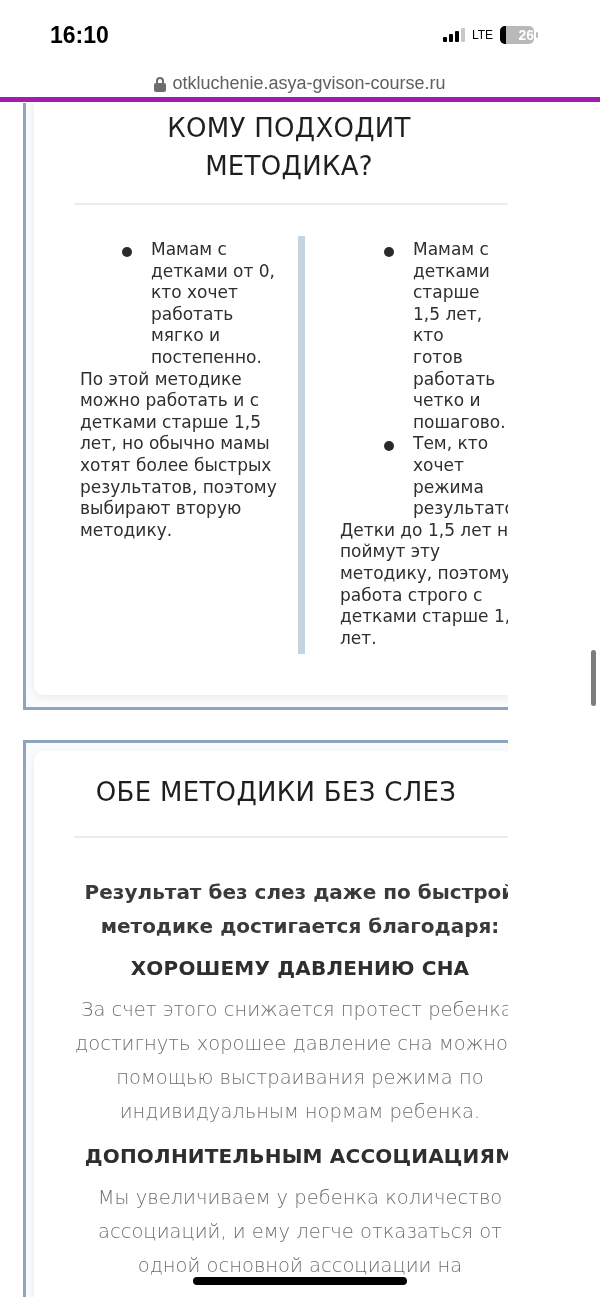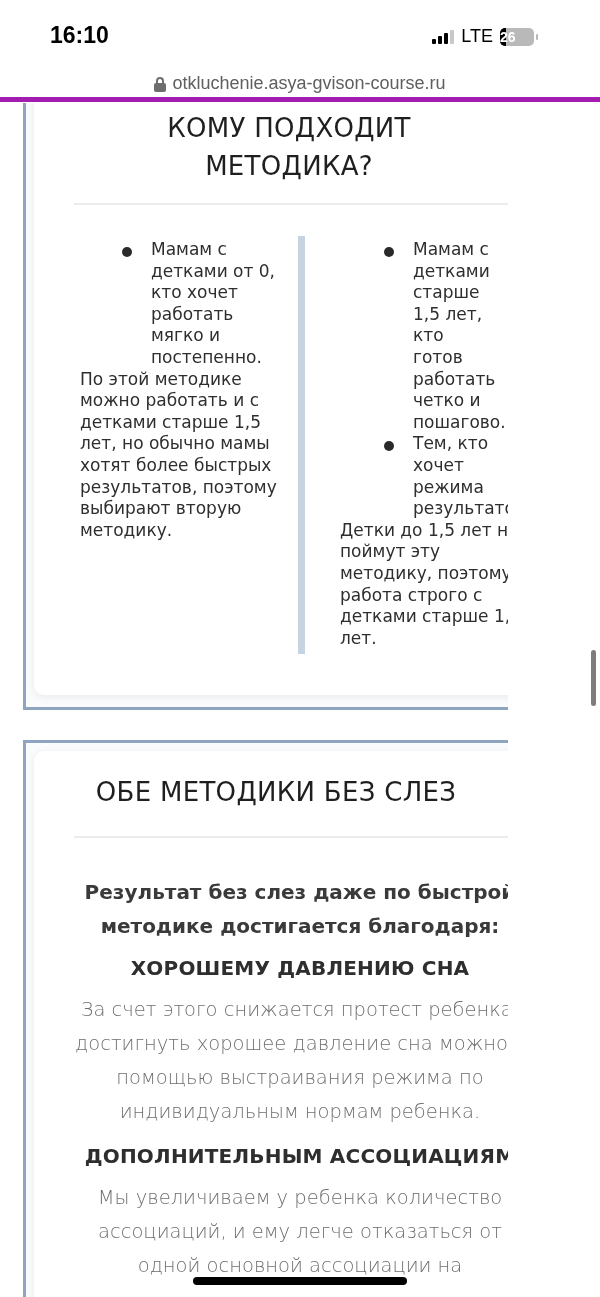--- a/index.html
+++ b/index.html
@@ -19,29 +19,29 @@
       font-family: "Liberation Sans", sans-serif;
       font-weight: bold; font-size: 23px; color: #000;
     }
     .status-right {
       position: absolute; right: 30px; top: 26px;
       display: flex; align-items: center; gap: 7px;
     }
     .signal { display: flex; align-items: flex-end; gap: 2px; height: 14px; }
     .signal span { width: 4px; background: #000; border-radius: 1px; }
     .signal span.off { background: #c8c8c8; }
-    .lte { font-family: "Liberation Sans", sans-serif; font-size: 18px; color: #000; font-weight: 500; text-align: center; }
+    .lte { font-family: "Liberation Sans", sans-serif; font-size: 12px; color: #000; font-weight: 500; text-align: center; }
     .battery {
       position: relative; width: 34px; height: 18px; border-radius: 5px;
       background: #b9b9b9; overflow: hidden;
     }
     .battery .fill { position: absolute; left: 0; top: 0; bottom: 0; width: 6px; background: #000; }
     .battery .num {
       position: absolute; left: 0; right: 0; top: 0; bottom: 0;
-      text-align: left; font-family: "Liberation Sans", sans-serif;
+      text-align: right; font-family: "Liberation Sans", sans-serif;
       font-weight: bold; font-size: 14px; line-height: 18px; color: #fff;
     }
     .battery-tip { width: 2px; height: 6px; background: #b9b9b9; border-radius: 1px; margin-left: -5px; }
 
     .url-bar {
       position: absolute; left: 0; top: 70px; width: 600px; height: 32px;
       background: #fff; border-bottom: 5px solid #a21caf;
       display: flex; justify-content: center; align-items: center; gap: 6px;
     }
     .lock-icon { position: relative; width: 12px; height: 15px; margin-top: 1px; }

